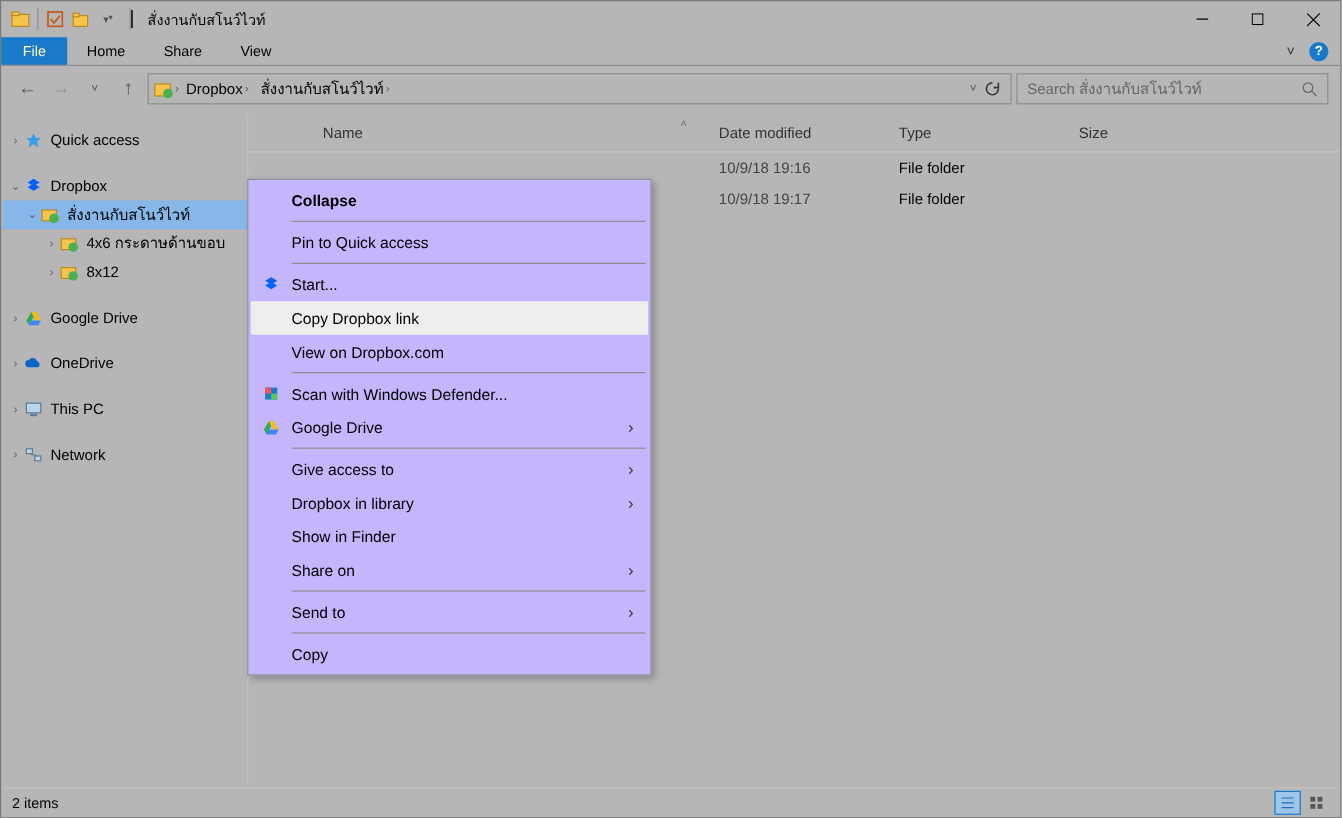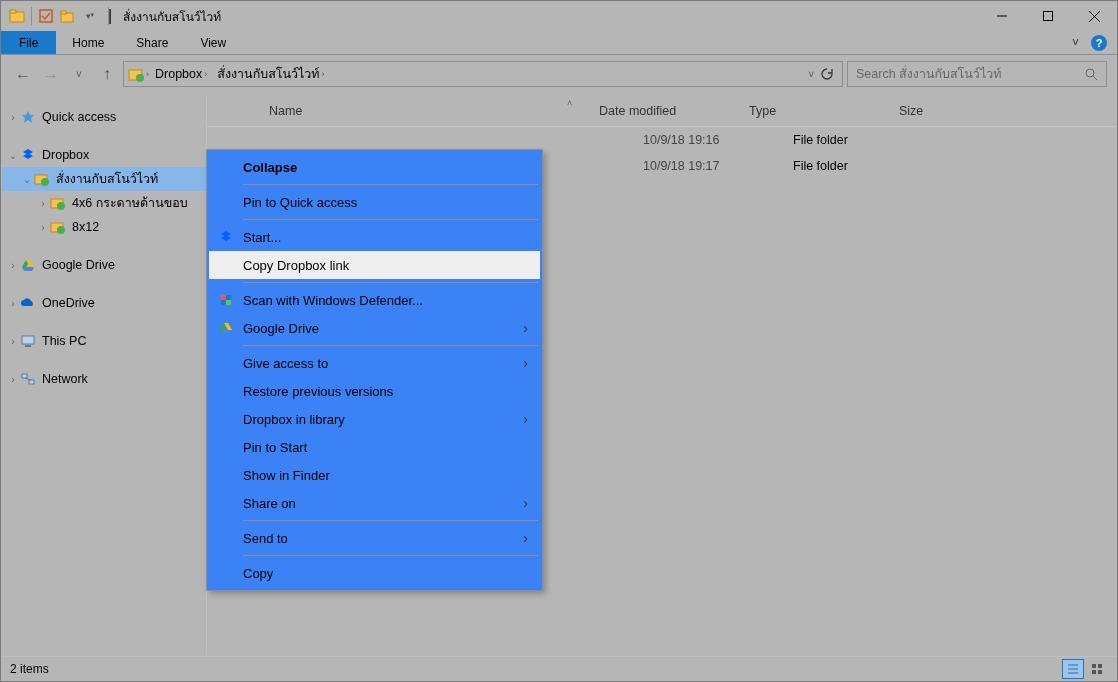--- a/index.html
+++ b/index.html
@@ -8,21 +8,21 @@
   
   .titlebar { height:30px; display:flex; align-items:center; }
   .titlebar-left { display:flex; align-items:center; padding-left:8px; gap:6px;}
   .qat-icon { width:16px; height:16px; display:flex; align-items:center; justify-content:center;}
   .title-text { font-size:12px; color:#000; margin-left:4px;}
   .vsep{ width:1px;height:18px;background:#8e8e8e;}
   .win-controls { margin-left:auto; display:flex;}
   .win-btn { width:46px; height:30px; display:flex; align-items:center; justify-content:center; font-size:12px; color:#000;}
   
   .ribbon-tabs { height:24px; display:flex; align-items:stretch; border-bottom:1px solid #8e8e8e;}
-  .file-tab { background:#1979ca; color:#000000; padding:0 18px; display:flex; align-items:center; font-size:12px;}
+  .file-tab { background:#1979ca; color:#fef9c3; padding:0 18px; display:flex; align-items:center; font-size:12px;}
   .ribbon-tab { padding:0 16px; display:flex; align-items:center; font-size:12px; color:#000;}
   .ribbon-right { margin-left:auto; display:flex; align-items:center; padding-right:10px; gap:12px;}
   .help-icon{ width:16px; height:16px; border-radius:50%; background:#1979ca; color:#fff; font-size:11px; display:flex;align-items:center;justify-content:center; font-weight:bold;}
   
   .navbar { height:38px; display:flex; align-items:center; padding:0 10px; gap:4px;}
   .nav-arrow { width:24px; height:24px; display:flex; align-items:center; justify-content:center; color:#555; font-size:16px;}
   .addr-box { flex:1; height:26px; background:#b6b6b6; border:1px solid #8e8e8e; display:flex; align-items:center; padding:0 4px; gap:2px; font-size:12.5px;}
   .crumb { display:flex; align-items:center; gap:2px; padding:0 4px;}
   .drop{color:#555;font-size:9px;}
   .addr-icons{ margin-left:auto; display:flex; gap:6px; align-items:center; padding-right:4px;}
@@ -41,24 +41,24 @@
   
   .filearea{ flex:1; position:relative;}
   .headers{ height:32px; display:flex; align-items:center; border-bottom:1px solid #c8c8c8; font-size:12.5px; color:#333; padding-left:62px;}
   .col-name{width:330px; display:flex; align-items:center; gap:100px;}
   .sort-ind{font-size:9px;color:#666; position:absolute; left:360px; top:3px;}
   .col-date{width:150px;}
   .col-type{width:150px;}
   .col-size{width:100px;}
   .file-rows{ font-size:12.5px;}
   .file-row{ height:26px; display:flex; align-items:center; padding-left:62px;}
-  .fr-date{width:150px;color:#444;margin-left:44px;}
+  .fr-date{width:150px;color:#444;}
   .fr-type{width:150px;color:#000000;}
   
-  .ctx-menu{ position:absolute; left:205px; top:148px; width:337px; background:#3b82f6; border:1px solid #8e8e8e; box-shadow:3px 3px 6px rgba(0,0,0,.25); font-size:13px; padding:3px 2px;}
+  .ctx-menu{ position:absolute; left:205px; top:148px; width:337px; background:#c4b5fd; border:1px solid #8e8e8e; box-shadow:3px 3px 6px rgba(0,0,0,.25); font-size:13px; padding:3px 2px;}
   .ctx-item{ height:28px; display:flex; align-items:center; padding-left:34px; position:relative; color:#000;}
   .ctx-item.bold{ font-weight:600;}
   .ctx-item.hover{ background:#eeeeee;}
   .ctx-sep{ height:1px; background:#8e8e8e; margin:3px 2px 3px 34px;}
   .ctx-icon{ position:absolute; left:8px; width:18px; display:flex; align-items:center; justify-content:center;}
   .ctx-arrow{ margin-left:auto; margin-right:12px; color:#333; font-size:14px;}
   
   .statusbar{ position:absolute; left:1px; right:1px; bottom:1px; height:24px; border-top:1px solid #c0c0c0; display:flex; align-items:center; font-size:12px; padding:0 8px;text-align:right;}
   .view-toggles{ margin-left:auto; display:flex; gap:2px;}
   .vbtn{ width:22px;height:20px;border:1px solid transparent; display:flex;align-items:center;justify-content:center;}
@@ -297,20 +297,21 @@
     <div class="ctx-sep"></div>
     <div class="ctx-item">
       <span class="ctx-icon">
           <svg width="14" height="14">
             <path d="M2 4 l5 -3 l5 3 l-5 3 z M2 8 l5 -3 l5 3 l-5 3 z" fill="#0061ff"></path>
           </svg>
         </span>
       <span>Start...</span>
     </div>
     <div class="ctx-item hover">Copy Dropbox link</div>
+    <div class="ctx-item">View on Dropbox.com</div>
     <div class="ctx-sep"></div>
     <div class="ctx-item">
       <span class="ctx-icon">
           <svg width="14" height="14">
             <rect x="2" y="2" width="10" height="10" fill="#1979ca"></rect>
             <rect x="2" y="2" width="5" height="5" fill="#e55"></rect>
             <rect x="7" y="7" width="5" height="5" fill="#5c5"></rect>
           </svg>
         </span>
       <span>Scan with Windows Defender...</span>
@@ -324,26 +325,24 @@
           </svg>
         </span>
       <span>Google Drive</span>
       <span class="ctx-arrow">›</span>
     </div>
     <div class="ctx-sep"></div>
     <div class="ctx-item">
       <span>Give access to</span>
       <span class="ctx-arrow">›</span>
     </div>
-    <div class="ctx-item">Restore previous versions</div>
     <div class="ctx-item">
       <span>Dropbox in library</span>
       <span class="ctx-arrow">›</span>
     </div>
-    <div class="ctx-item">Pin to Start</div>
     <div class="ctx-item">Show in Finder</div>
     <div class="ctx-item">
       <span>Share on</span>
       <span class="ctx-arrow">›</span>
     </div>
     <div class="ctx-sep"></div>
     <div class="ctx-item">
       <span>Send to</span>
       <span class="ctx-arrow">›</span>
     </div>

